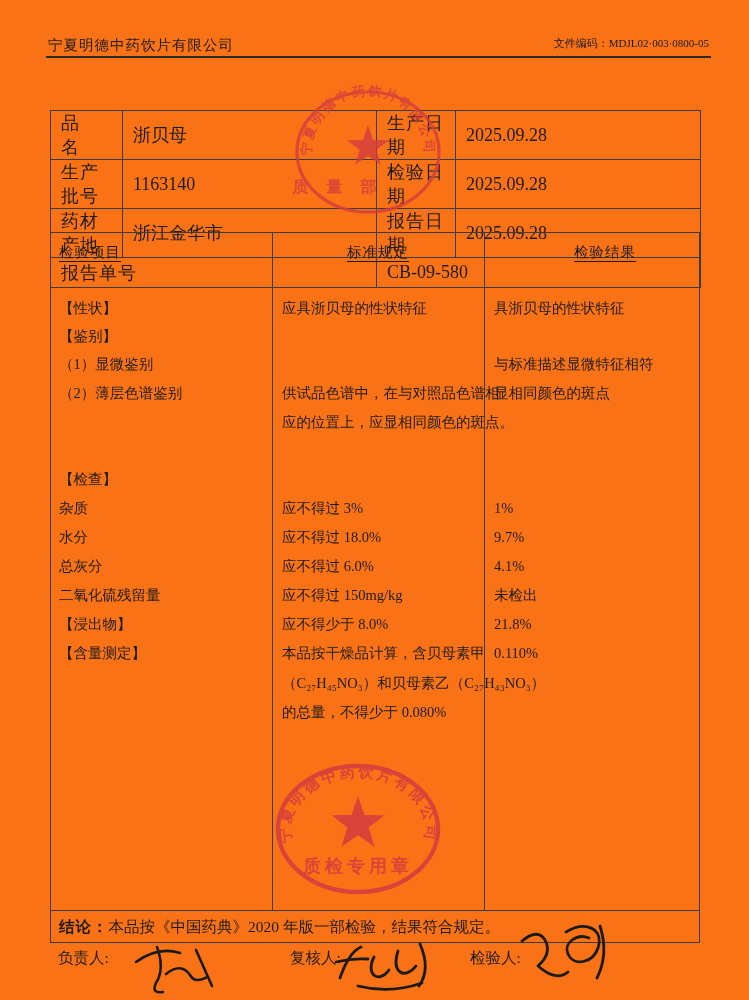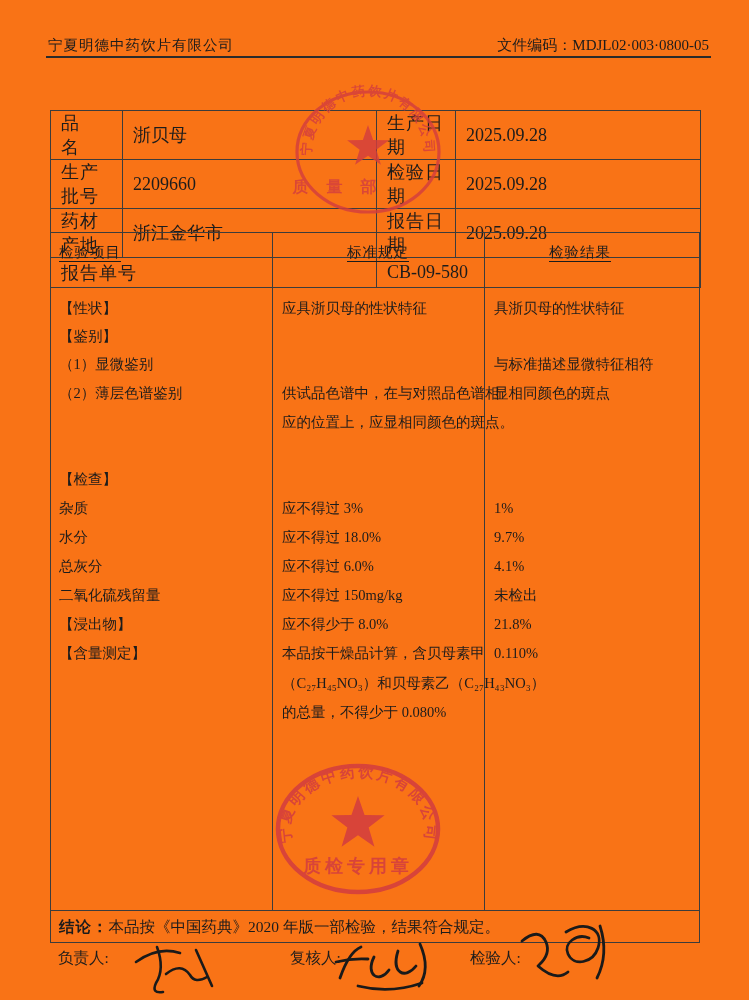--- a/index.html
+++ b/index.html
@@ -8,21 +8,21 @@
     font-family: "Liberation Serif", "DejaVu Serif", serif;
     color:#1c1c1c;
     width:749px; height:1000px;
     position:relative;
     overflow:hidden;
   }
   .page { position:absolute; inset:0; background:#f97316; }
 
   
   .hdr-company { position:absolute; left:48px; top:36px; font-size:14.5px; letter-spacing:1px; }
-  .hdr-code { position:absolute; right:40px; top:36px; font-size:15px; }
+  .hdr-code { position:absolute; right:40px; top:36px; font-size:11px; }
   .hdr-rule { position:absolute; left:46px; right:38px; top:56px; border-top:2px solid #2b2b2b; }
 
   
   .doc-title { position:absolute; left:0; right:0; top:62px; text-align:center;
     font-size:29px; font-weight:bold; letter-spacing:2px; }
 
   
   .info-table { position:absolute; left:50px; top:110px; width:650px;
     border-collapse:collapse; table-layout:fixed; font-size:18px; }
   .info-table td { border:1px solid #3c3c3c; padding:0 10px; height:30px; vertical-align:middle; }
@@ -31,21 +31,21 @@
 
   
   .insp { position:absolute; left:50px; top:232px; width:650px; height:678px;
     border:1px solid #3c3c3c; border-bottom:none; font-size:14.5px; }
   .insp .vline { position:absolute; top:0; bottom:0; width:0; border-left:1px solid #3c3c3c; }
   .v1 { left:221px; } .v2 { left:433px; }
   .insp .ln { position:absolute; white-space:nowrap; line-height:18px; }
   .insp .hd { text-decoration:underline; text-underline-offset:4px; letter-spacing:1px; }
   .hd-item { left:8px; top:10px; }
   .hd-std { left:221px; top:10px; width:212px; text-align:center; }
-  .hd-res { left:433px; top:10px; width:192px; text-align:center; }
+  .hd-res { left:458px; top:10px; width:192px; text-align:center; }
   .c1 { left:8px; }
   .c2 { left:231px; }
   .c3 { left:443px; }
 
   
   .conclusion { position:absolute; left:50px; top:910px; width:650px; height:33px;
     border:1px solid #3c3c3c; font-size:15.5px; line-height:31px; padding-left:8px; }
   .conclusion b { letter-spacing:1px; }
 
   
@@ -70,21 +70,21 @@
   <table class="info-table">
     <tbody>
         <tr>
       <td class="lbl col-a">品　　名</td>
       <td class="col-b">浙贝母</td>
       <td class="lbl col-c">生产日期</td>
       <td class="col-d">2025.09.28</td>
     </tr>
     <tr>
       <td class="lbl">生产批号</td>
-      <td>2209660</td>
+      <td>1163140</td>
       <td class="lbl">检验日期</td>
       <td>2025.09.28</td>
     </tr>
     <tr>
       <td class="lbl">药材产地</td>
       <td>浙江金华市</td>
       <td class="lbl">报告日期</td>
       <td>2025.09.28</td>
     </tr>
     <tr>

